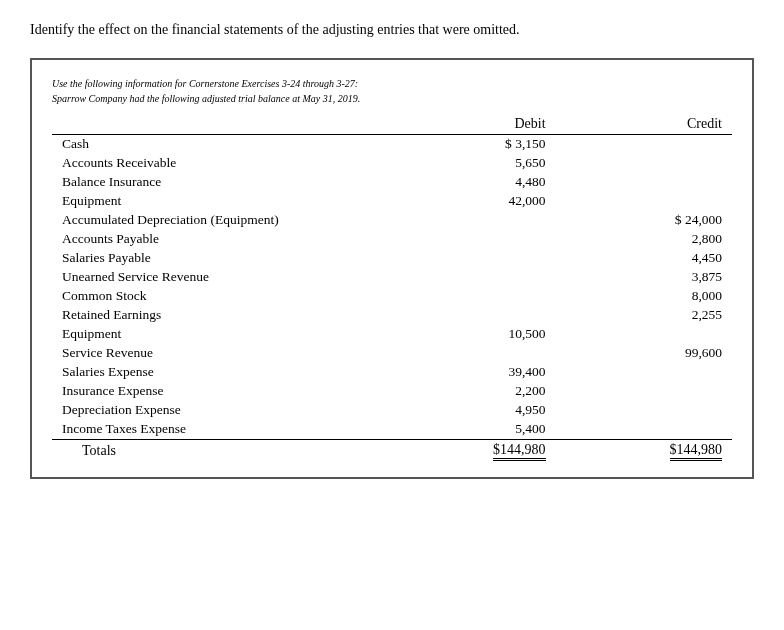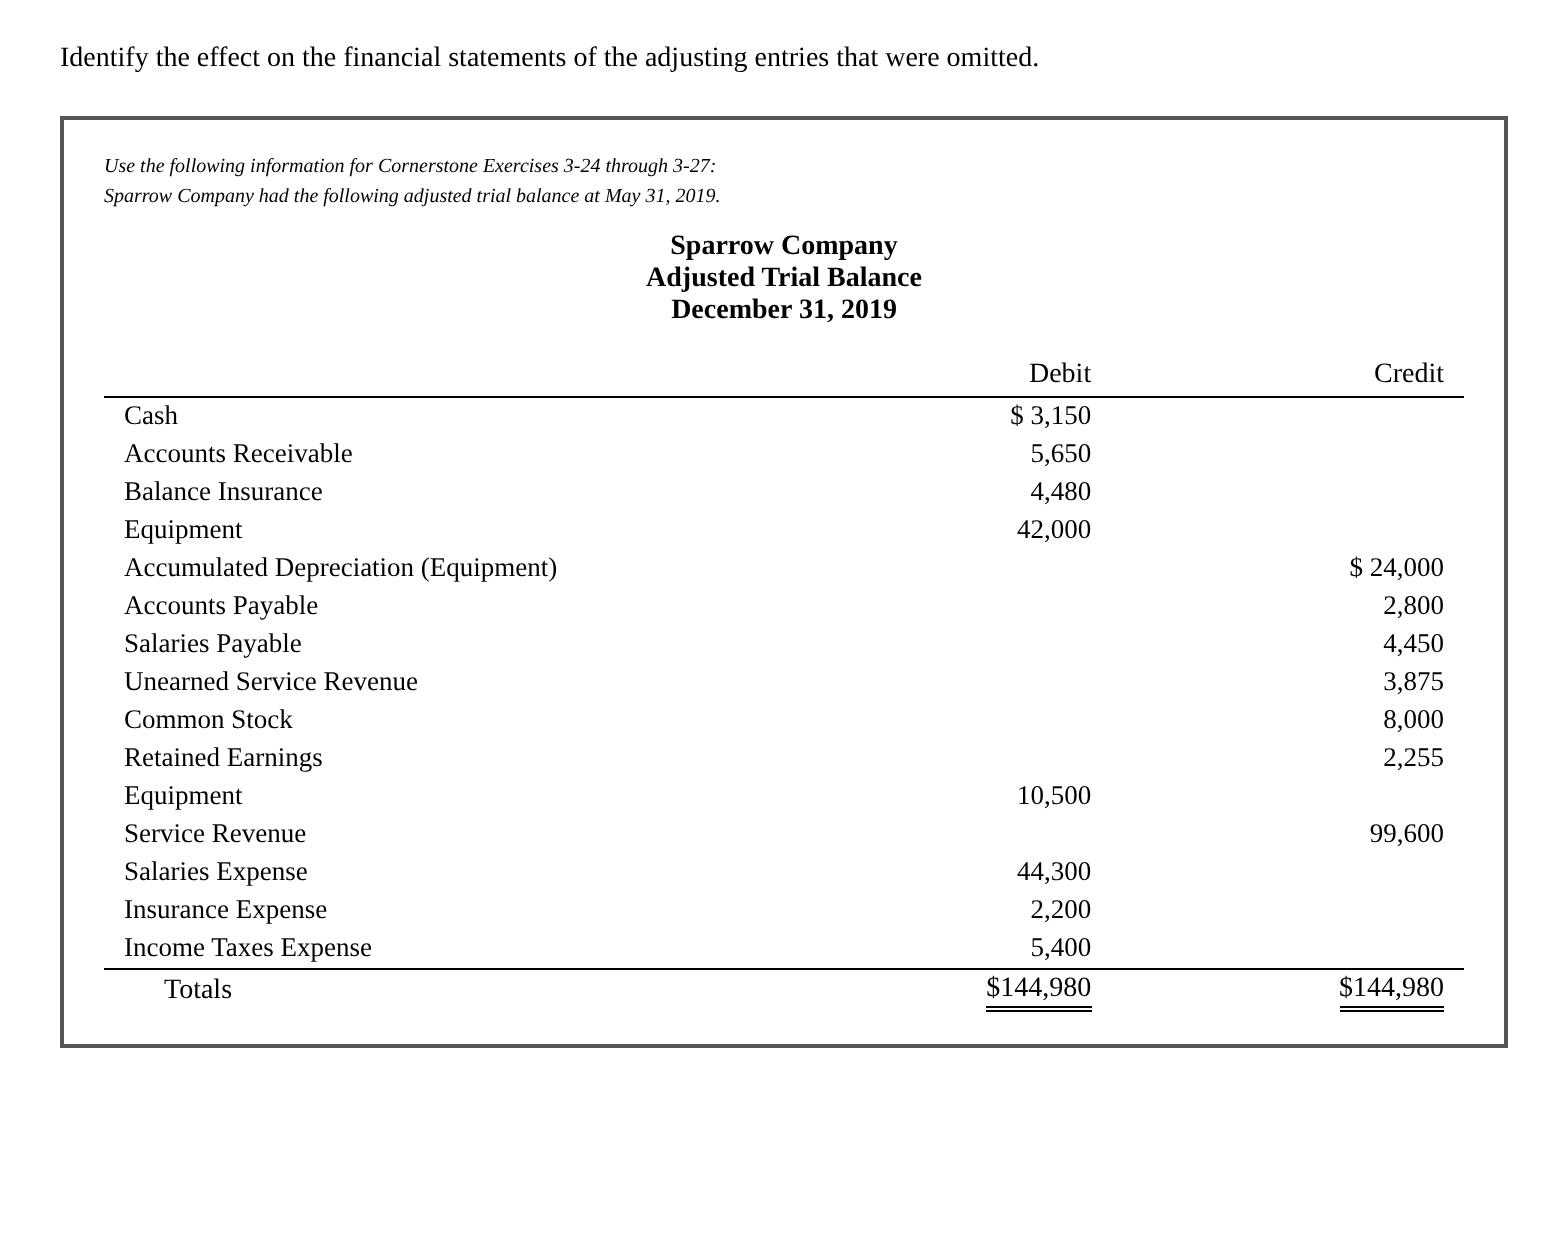--- a/index.html
+++ b/index.html
@@ -95,25 +95,20 @@
 <body>
 
 <p class="intro-text">Identify the effect on the financial statements of the adjusting entries that were omitted.</p>
 
 <div class="box">
   <p class="italic-header">
     <span>Use the following information for Cornerstone Exercises 3-24 through 3-27:</span><br>
     <span>Sparrow Company had the following adjusted trial balance at May 31, 2019.</span>
   </p>
 
-  <div class="company-header">
-    <div class="company-name">Sparrow Company</div>
-    <div class="report-title">Adjusted Trial Balance</div>
-    <div class="report-date">December 31, 2019</div>
-  </div>
 
   <table>
     <thead>
       <tr>
         <th class="account-col"></th>
         <th class="debit-col">Debit</th>
         <th class="credit-col">Credit</th>
       </tr>
     </thead>
     <tbody id="accounts-body">
@@ -172,26 +167,31 @@
           <td class="debit-col">10,500</td>
           <td class="credit-col"></td>
         </tr>
         <tr>
           <td class="account-col">Service Revenue</td>
           <td class="debit-col"></td>
           <td class="credit-col">99,600</td>
         </tr>
         <tr>
           <td class="account-col">Salaries Expense</td>
-          <td class="debit-col">44,300</td>
+          <td class="debit-col">39,400</td>
           <td class="credit-col"></td>
         </tr>
         <tr>
           <td class="account-col">Insurance Expense</td>
           <td class="debit-col">2,200</td>
+          <td class="credit-col"></td>
+        </tr>
+        <tr>
+          <td class="account-col">Depreciation Expense</td>
+          <td class="debit-col">4,950</td>
           <td class="credit-col"></td>
         </tr>
         <tr>
           <td class="account-col">Income Taxes Expense</td>
           <td class="debit-col">5,400</td>
           <td class="credit-col"></td>
         </tr>
       </tbody>
     <tfoot>
       <tr class="totals-row">

